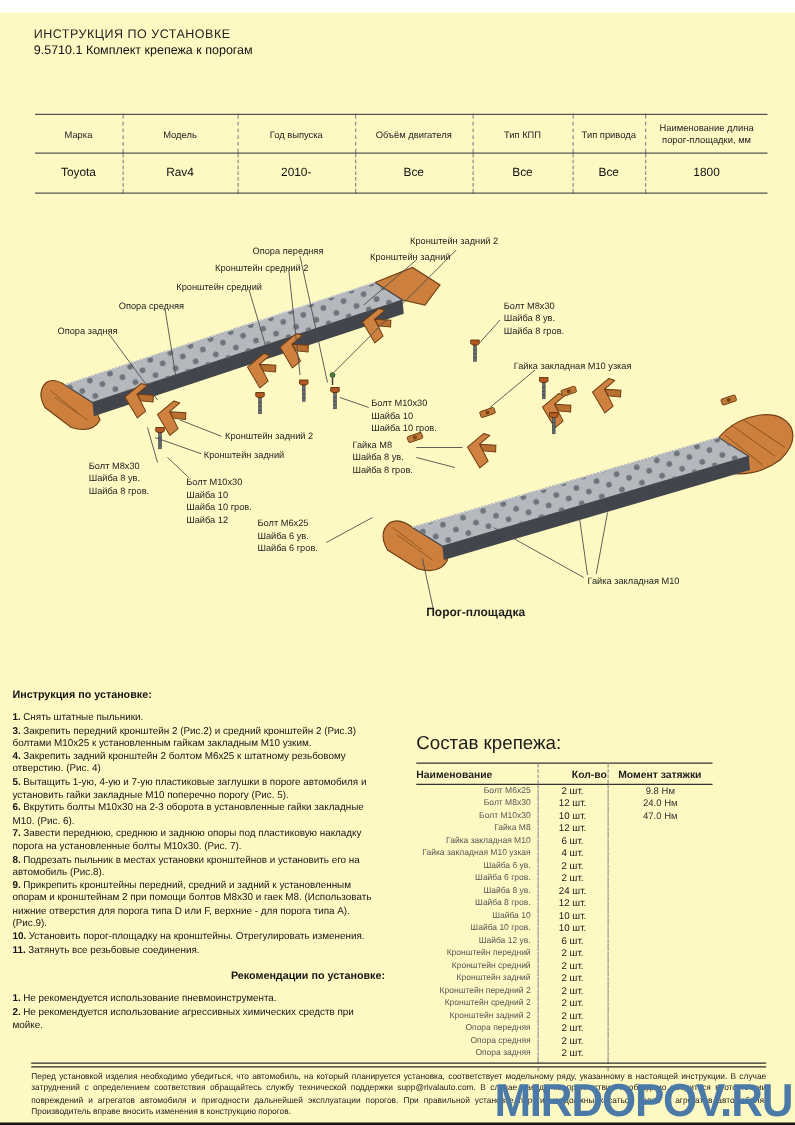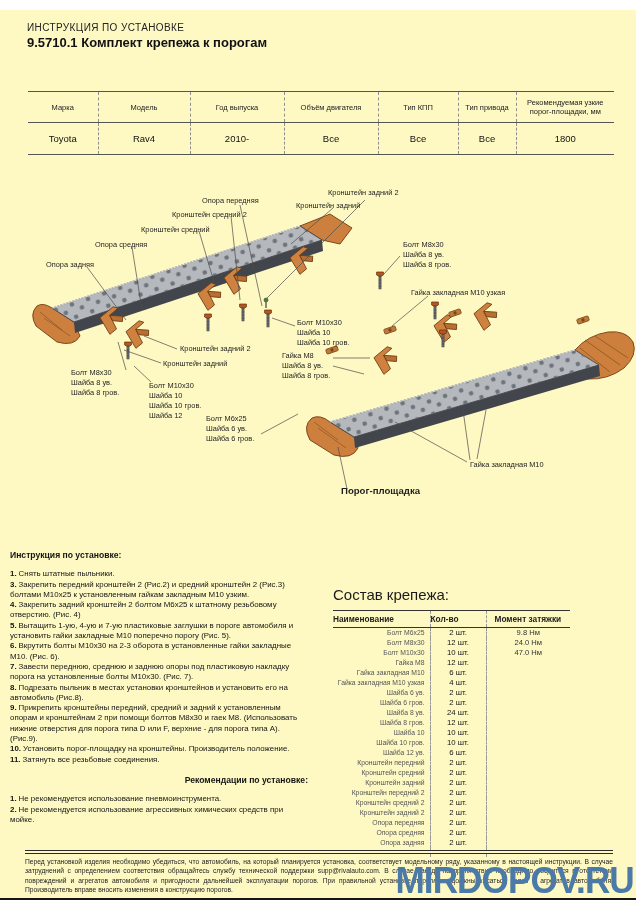--- a/index.html
+++ b/index.html
@@ -2,21 +2,21 @@
 <html lang="ru"><head>
 <meta charset="utf-8">
 <style>
   html,body{margin:0;padding:0;background:#fff;}
   .page{position:relative;width:636px;height:900px;background:#fef9c3;overflow:hidden;
         font-family:"Liberation Sans","DejaVu Sans",sans-serif;color:#1b1b1b;margin-top:10px;}
 
   
   .hdr{position:absolute;left:27px;top:12px;}
   .hdr-line1{font-size:10px;letter-spacing:.4px;color:#222;}
-  .hdr-line2{font-size:13px;font-weight:bold;margin-top:2px;color:#111;}
+  .hdr-line2{font-size:10px;font-weight:normal;margin-top:2px;color:#111;}
 
   
   .vtab{position:absolute;left:28px;top:81px;width:586px;border-collapse:collapse;
         border-top:1.4px solid #555;border-bottom:1.4px solid #555;}
   .vtab tr.head{border-bottom:1px solid #555;}
   .vtab th{font-size:7.5px;font-weight:normal;color:#222;height:30px;text-align:center;padding:0 3px;}
   .vtab td{font-size:9.5px;color:#111;height:29px;text-align:center;}
   .vtab th+th,.vtab td+td{border-left:1px dashed #8f8f8f;}
 
   
@@ -31,21 +31,21 @@
   .step b{margin-right:2px;}
   .recs-title{margin-top:10px;text-align:right;}
 
   
   .hw-wrap{position:absolute;left:333px;top:576px;width:237px;}
   .hw-title{font-weight:normal;font-size:15px;margin:0 0 7px 0;}
   .hw{width:100%;border-collapse:collapse;}
   .hw thead th{border-top:1.4px solid #333;border-bottom:1.4px solid #333;font-size:8.3px;
                font-weight:bold;color:#222;height:16px;padding:0;}
   .hw thead th:nth-child(1){text-align:left;}
-  .hw thead th:nth-child(2){text-align:left;}
+  .hw thead th:nth-child(2){text-align:right;}
   .hw thead th:nth-child(3){text-align:left;padding-left:8px;}
   .hw td{height:10px;line-height:10px;padding:0;}
   .hw th:nth-child(1),.hw td:nth-child(1){border-right:1px dashed #999;}
   .hw th:nth-child(2),.hw td:nth-child(2){border-right:1px dashed #999;}
   .hw td.nm{font-size:6.8px;color:#555;text-align:right;padding-right:5px;}
   .hw td.qt{font-size:7.8px;color:#161616;text-align:center;}
   .hw td.tq{font-size:7.6px;color:#333;text-align:center;}
   .hw tr.tail td{height:9px;}
 
   
@@ -78,21 +78,21 @@
         <col style="width:98px">
     </colgroup>
     <tbody>
         <tr class="head">
       <th>Марка</th>
       <th>Модель</th>
       <th>Год выпуска</th>
       <th>Объём двигателя</th>
       <th>Тип КПП</th>
       <th>Тип привода</th>
-      <th>Рекомендуемая узкие порог-площадки, мм</th>
+      <th>Наименование длина порог-площадки, мм</th>
     </tr>
     <tr>
       <td>Toyota</td>
       <td>Rav4</td>
       <td>2010-</td>
       <td>Все</td>
       <td>Все</td>
       <td>Все</td>
       <td>1800</td>
     </tr>
@@ -245,21 +245,21 @@
         <p class="step"><b>5.</b><span>Вытащить 1-ую, 4-ую и 7-ую пластиковые заглушки в пороге автомобиля и установить гайки закладные М10 поперечно порогу (Рис. 5).</span></p>
 
         <p class="step"><b>6.</b><span>Вкрутить болты М10х30 на 2-3 оборота в установленные гайки закладные М10. (Рис. 6).</span></p>
 
         <p class="step"><b>7.</b><span>Завести переднюю, среднюю и заднюю опоры под пластиковую накладку порога на установленные болты М10х30. (Рис. 7).</span></p>
 
         <p class="step"><b>8.</b><span>Подрезать пыльник в местах установки кронштейнов и установить его на автомобиль (Рис.8).</span></p>
 
         <p class="step"><b>9.</b><span>Прикрепить кронштейны передний, средний и задний к установленным опорам и кронштейнам 2 при помощи болтов М8х30 и гаек М8. (Использовать нижние отверстия для порога типа D или F, верхние - для порога типа А). (Рис.9).</span></p>
 
-        <p class="step"><b>10.</b><span>Установить порог-площадку на кронштейны. Производитель положение.</span></p>
+        <p class="step"><b>10.</b><span>Установить порог-площадку на кронштейны. Отрегулировать изменения.</span></p>
 
         <p class="step"><b>11.</b><span>Затянуть все резьбовые соединения.</span></p>
       </div>
     <p class="sect-title recs-title">Рекомендации по установке:</p>
     <div>
 
         <p class="step"><b>1.</b><span>Не рекомендуется использование пневмоинструмента.</span></p>
 
         <p class="step"><b>2.</b><span>Не рекомендуется использование агрессивных химических средств при мойке.</span></p>
       </div>

